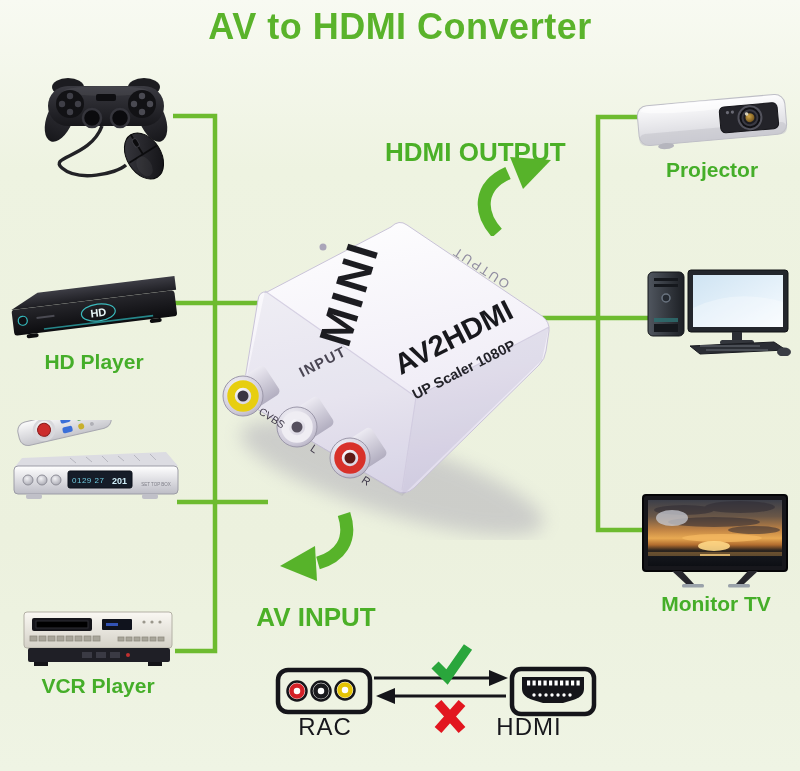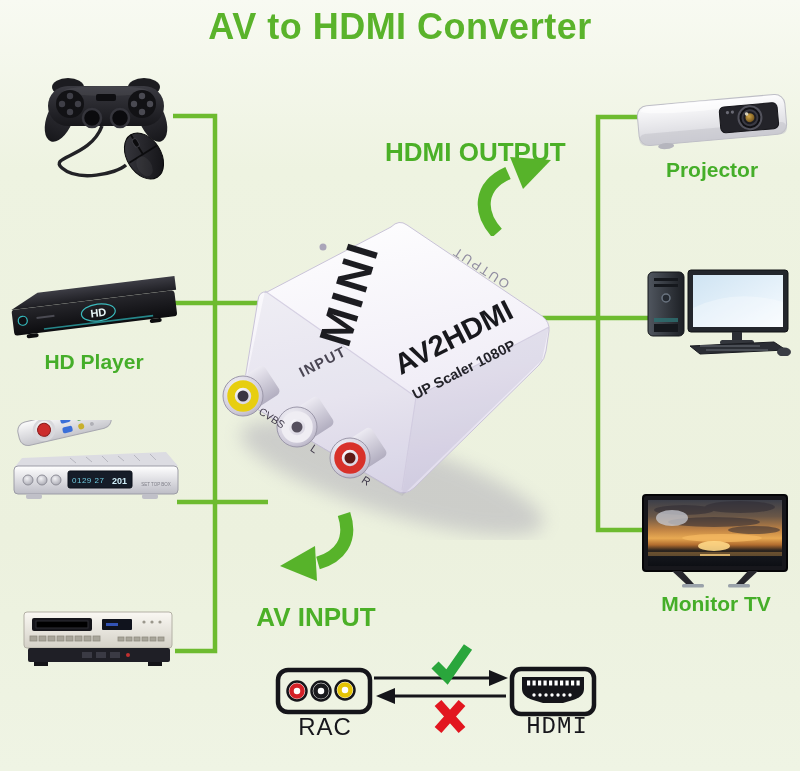--- a/index.html
+++ b/index.html
@@ -196,20 +196,21 @@
           <rect x="136" y="31" width="6" height="4"></rect>
       </g>
       <rect x="6" y="42" width="142" height="14" rx="2" fill="#1f1f26"></rect>
       <rect x="60" y="46" width="10" height="6" fill="#3a3a44"></rect>
         <rect x="74" y="46" width="10" height="6" fill="#3a3a44"></rect>
       <rect x="88" y="46" width="10" height="6" fill="#3a3a44"></rect>
       <circle cx="106" cy="49" r="2" fill="#c23030"></circle>
       <rect x="12" y="56" width="14" height="4" fill="#141418"></rect>
         <rect x="126" y="56" width="14" height="4" fill="#141418"></rect>
     </svg>
+    <div class="dlabel">VCR Player</div>
   </div>
 
   <div class="abs device" style="left:634px;top:84px;width:156px;">
     <svg width="156" height="72" viewBox="0 0 156 72">
       <defs>
         <linearGradient id="projBody" x1="0" y1="0" x2="0" y2="1">
           <stop offset="0" stop-color="#fdfdfe"></stop>
             <stop offset="1" stop-color="#d4d4da"></stop>
         </linearGradient>
         <radialGradient id="lensAmber" cx="0.4" cy="0.35" r="0.8">
@@ -417,15 +418,15 @@
           <circle cx="540" cy="695" r="1.7"></circle>
           <circle cx="546" cy="695" r="1.7"></circle>
         <circle cx="552" cy="695" r="1.7"></circle>
           <circle cx="558" cy="695" r="1.7"></circle>
           <circle cx="564" cy="695" r="1.7"></circle>
         <circle cx="570" cy="695" r="1.7"></circle>
       </g>
     </g>
   </svg>
   <div class="abs legend-label" style="left:279px;top:713px;width:92px;">RAC</div>
-  <div class="abs legend-label" style="left:516px;top:713px;width:82px;font-family:Liberation Mono, monospace;">HDMI</div>
+  <div class="abs legend-label" style="left:488px;top:713px;width:82px;">HDMI</div>
 
 </div>
 
 </body></html>

